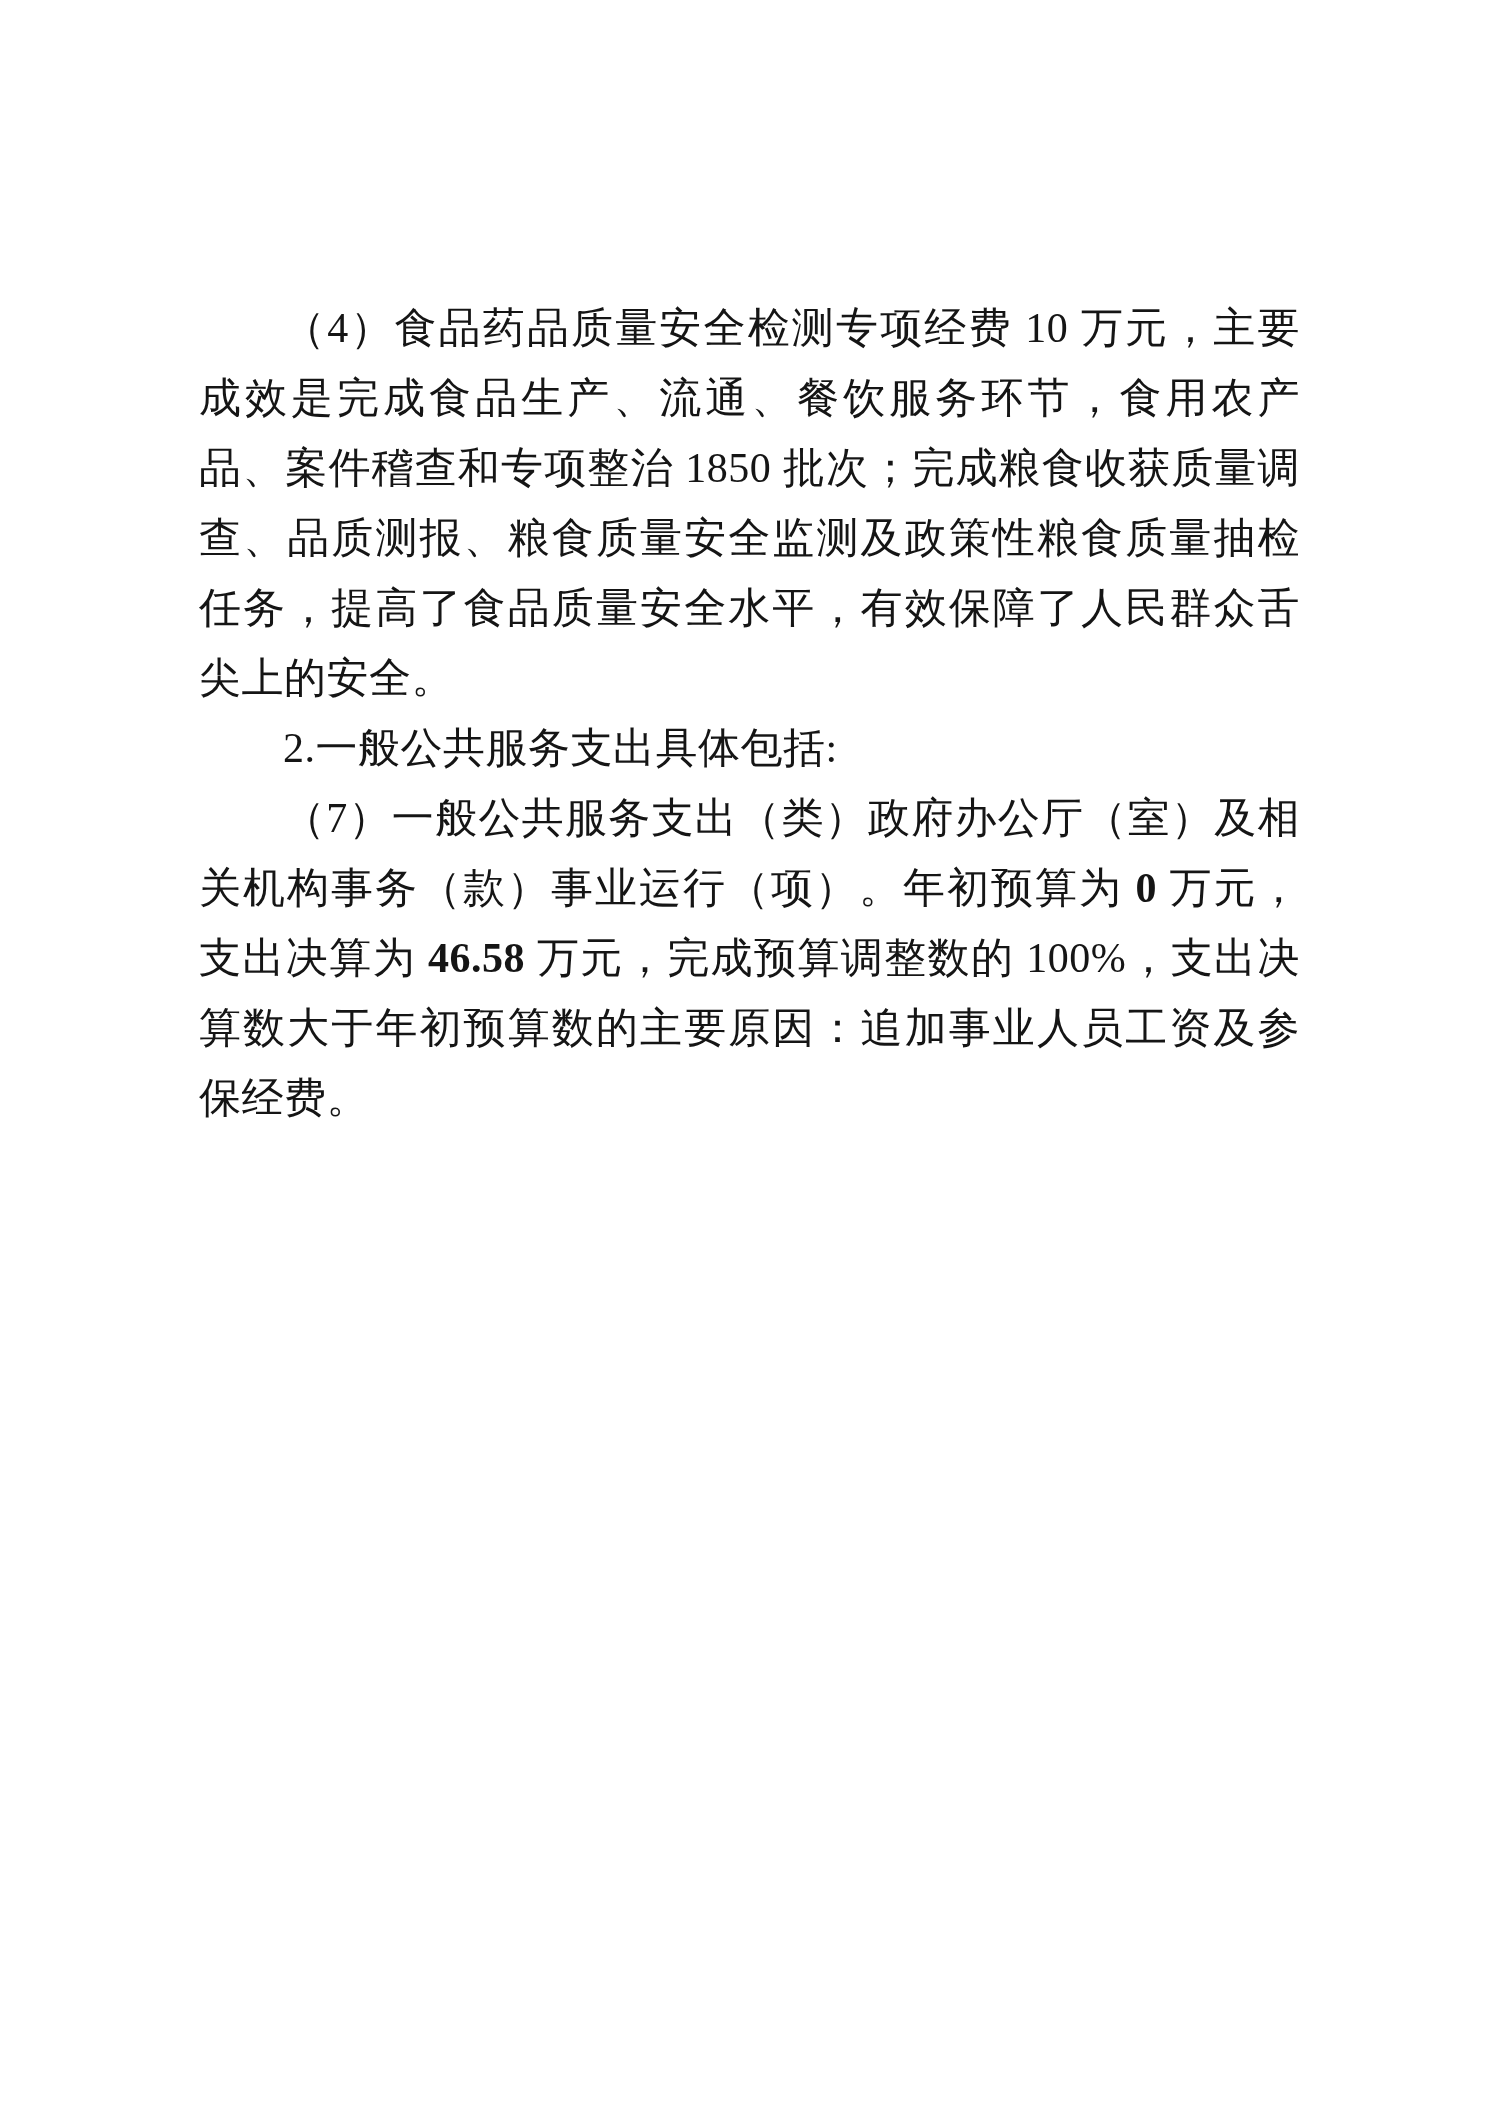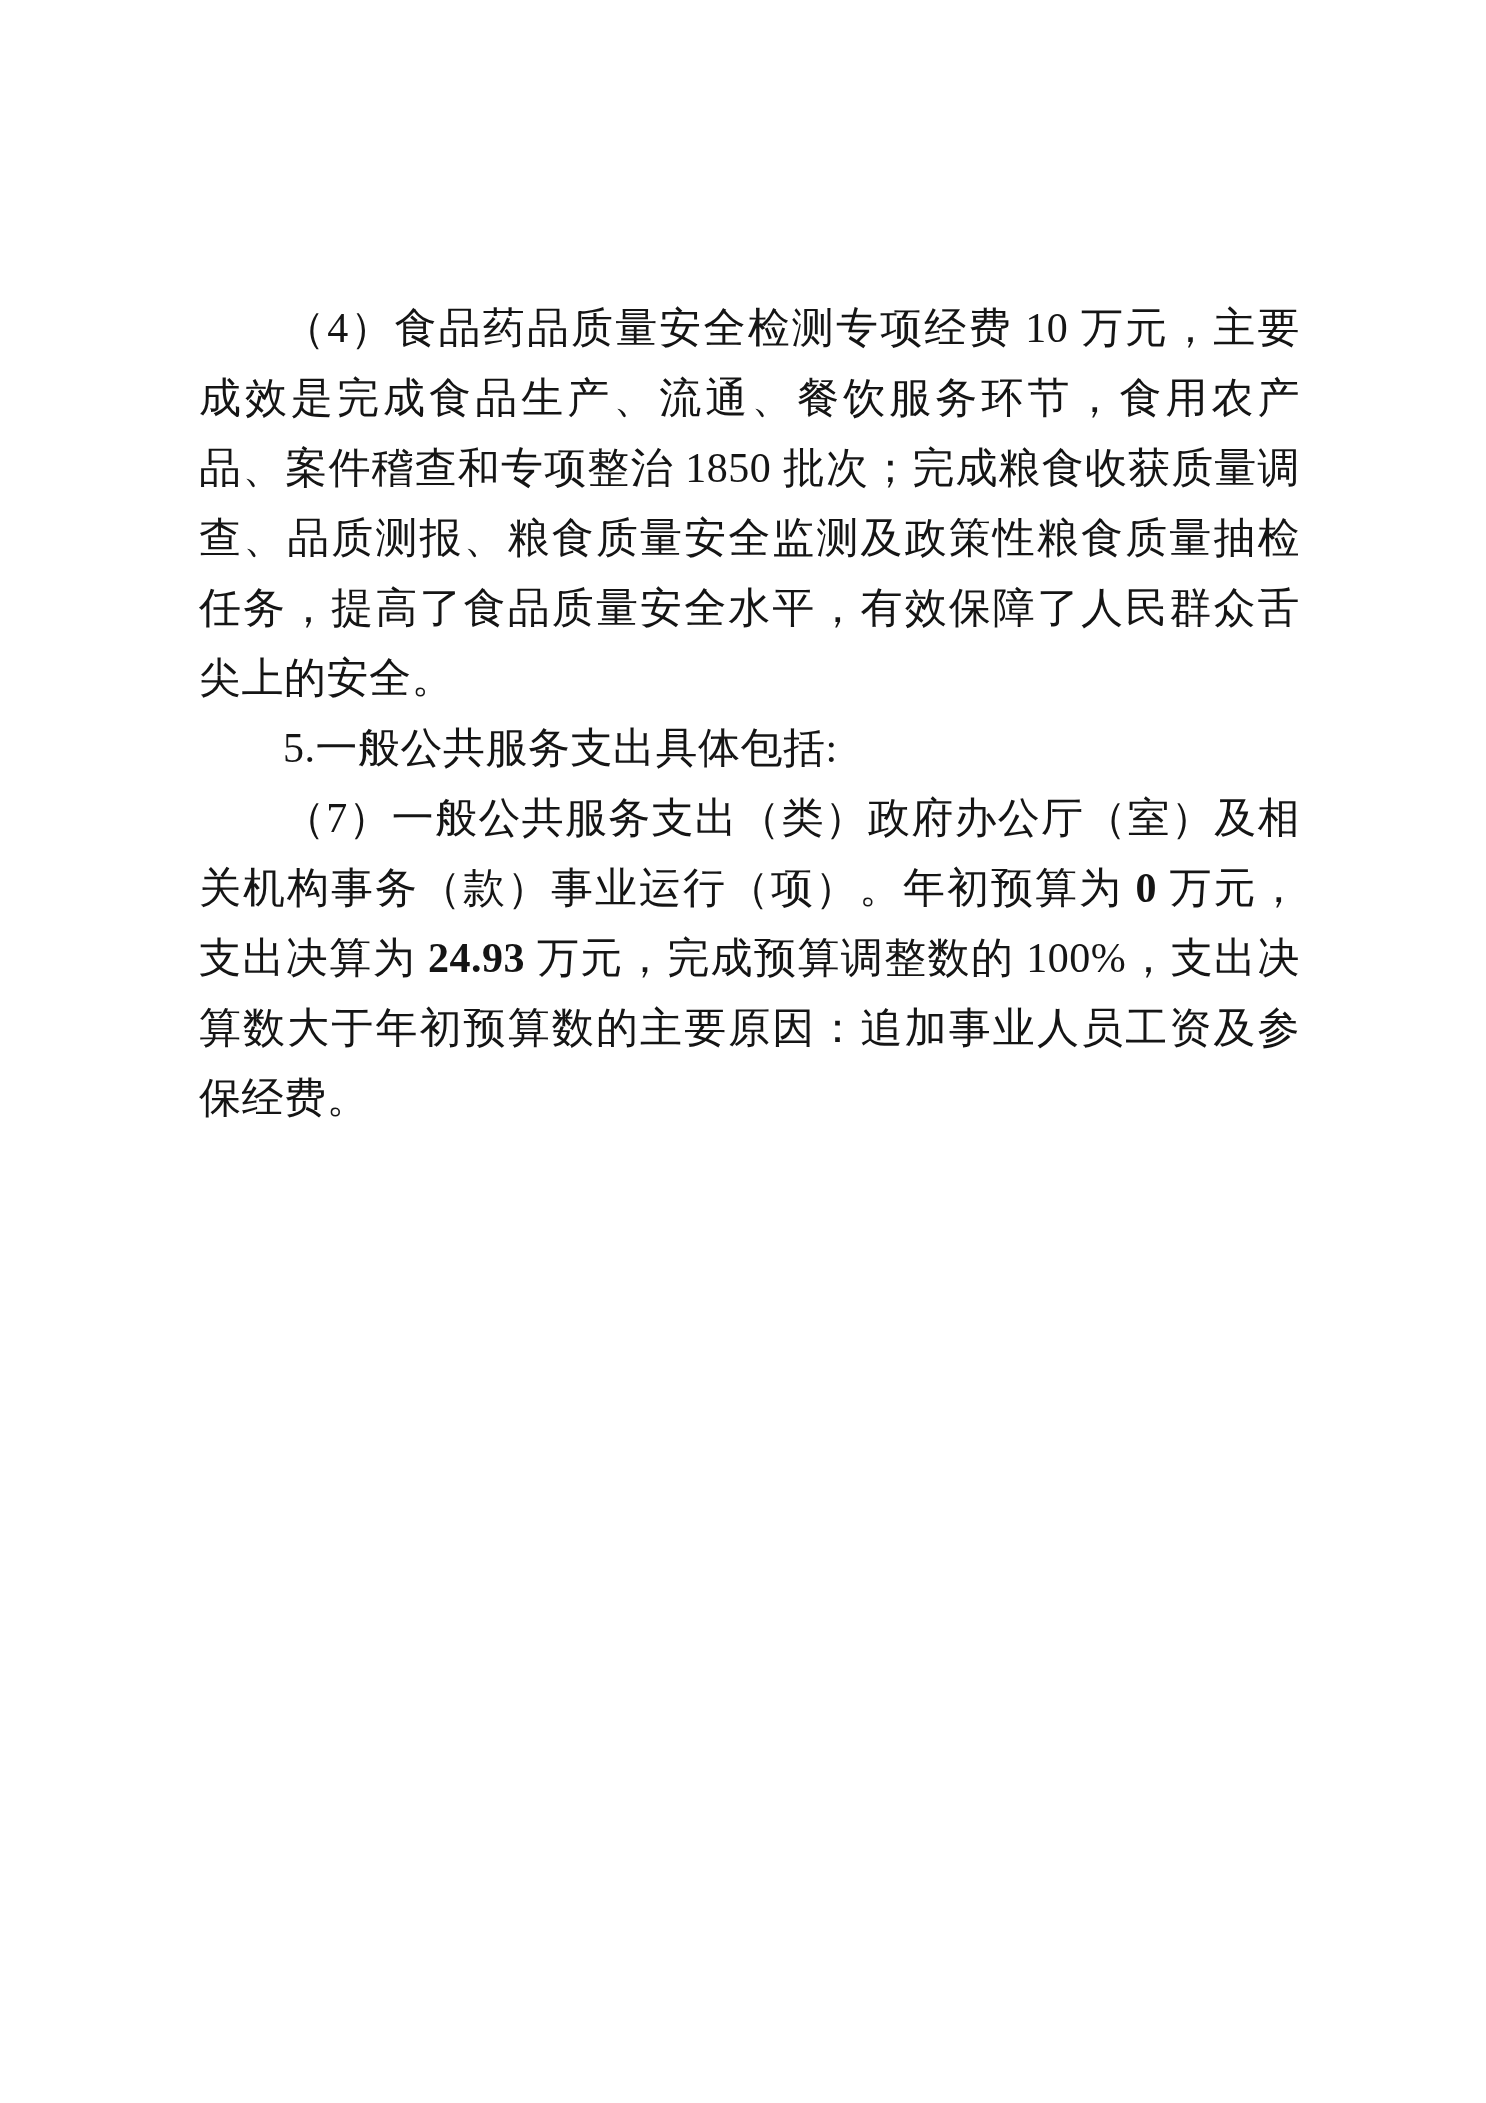--- a/index.html
+++ b/index.html
@@ -36,16 +36,16 @@
   .content p span.seg-bold {
     font-weight: bold;
   }
 </style>
 </head>
 <body>
 
 <div class="page">
   <div class="content" id="doc-body" style="color: rgb(21, 21, 21);">
       <p><span>（4）食品药品质量安全检测专项经费 10 万元，主要成效是完成食品生产、流通、餐饮服务环节，食用农产品、案件稽查和专项整治 1850 批次；完成粮食收获质量调查、品质测报、粮食质量安全监测及政策性粮食质量抽检任务，提高了食品质量安全水平，有效保障了人民群众舌尖上的安全。</span></p>
-      <p><span>5.一般公共服务支出具体包括:</span></p>
-      <p><span>（7）一般公共服务支出（类）政府办公厅（室）及相关机构事务（款）事业运行（项）。年初预算为 </span><span class="seg-bold">0</span><span> 万元，支出决算为 </span><span class="seg-bold">24.93</span><span> 万元，完成预算调整数的 100%，支出决算数大于年初预算数的主要原因：追加事业人员工资及参保经费。</span></p>
+      <p><span>2.一般公共服务支出具体包括:</span></p>
+      <p><span>（7）一般公共服务支出（类）政府办公厅（室）及相关机构事务（款）事业运行（项）。年初预算为 </span><span class="seg-bold">0</span><span> 万元，支出决算为 </span><span class="seg-bold">46.58</span><span> 万元，完成预算调整数的 100%，支出决算数大于年初预算数的主要原因：追加事业人员工资及参保经费。</span></p>
     </div>
 </div>
 
 </body></html>

